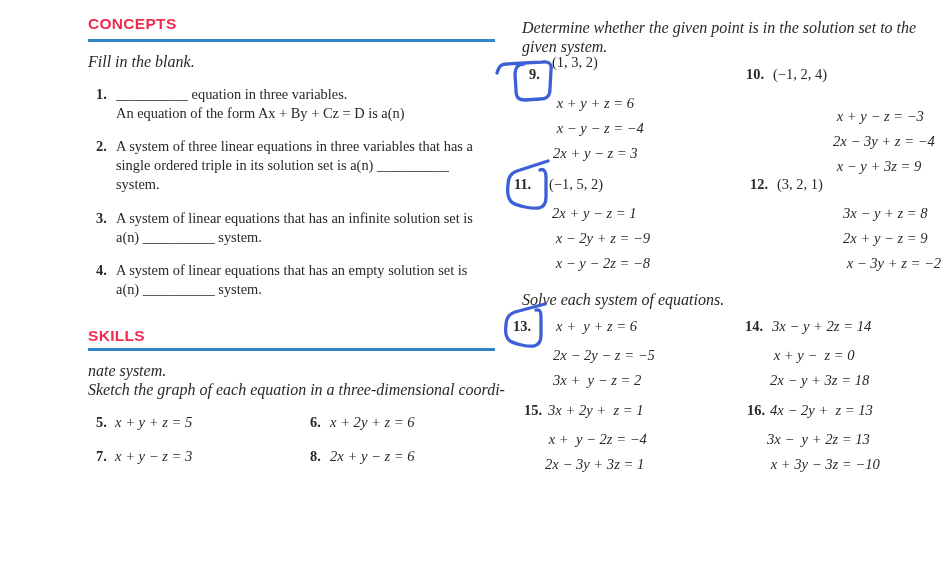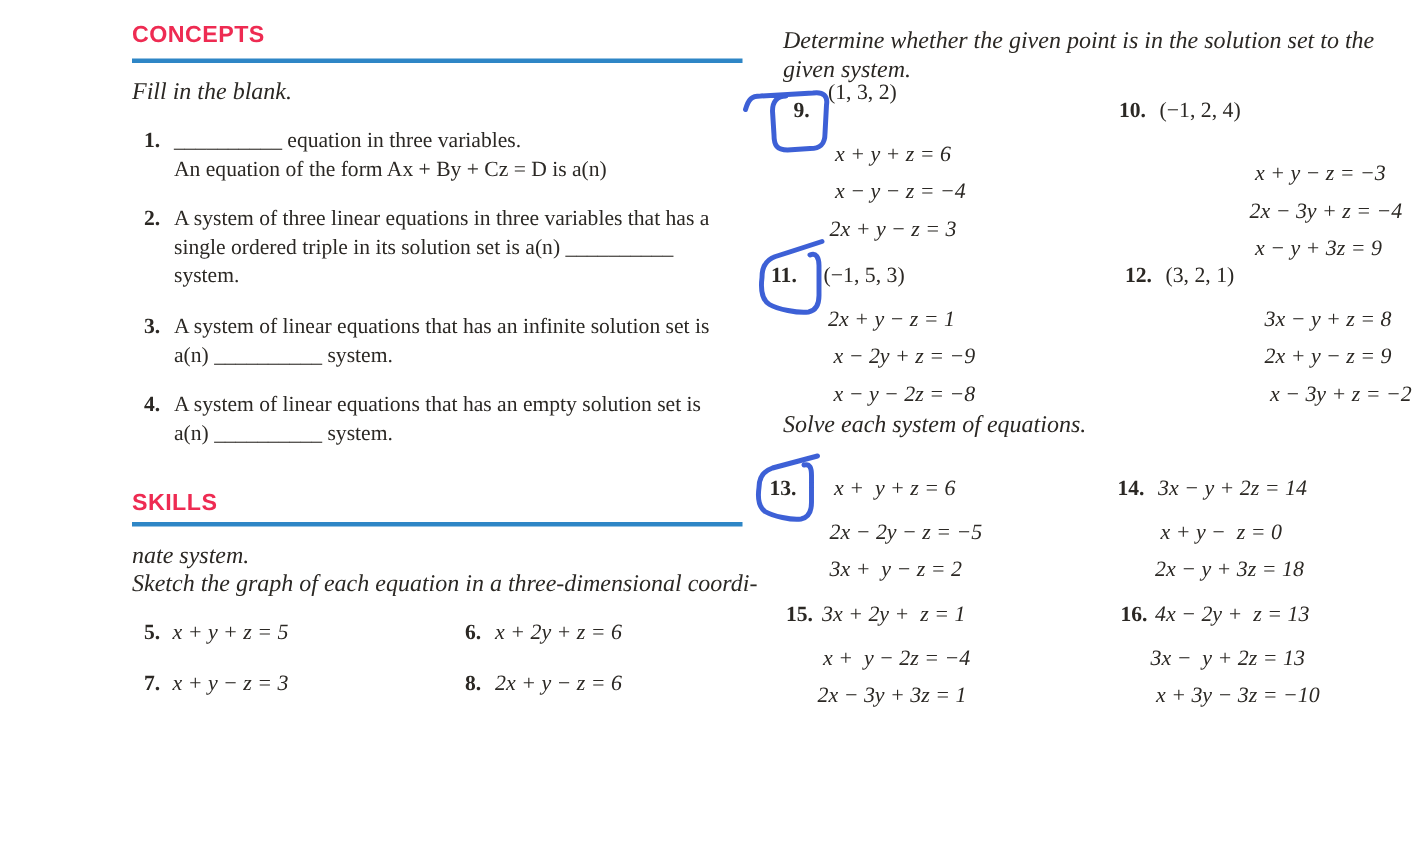--- a/index.html
+++ b/index.html
@@ -115,36 +115,36 @@
 
   <span class="abs pnum" style="left:746px;top:66px">10.</span>
   <span class="abs point" style="left:773px;top:66px">(−1, 2, 4)</span>
   <div class="abs eqblock" style="left:833px;top:104px">
     <div> x + y − z = −3</div>
     <div>2x − 3y + z = −4</div>
     <div> x − y + 3z = 9</div>
   </div>
 
   <span class="abs pnum" style="left:514px;top:176px">11.</span>
-  <span class="abs point" style="left:549px;top:176px">(−1, 5, 3)</span>
+  <span class="abs point" style="left:549px;top:176px">(−1, 5, 2)</span>
   <div class="abs eqblock" style="left:552px;top:201px">
     <div>2x + y − z = 1</div>
     <div> x − 2y + z = −9</div>
     <div> x − y − 2z = −8</div>
   </div>
 
   <span class="abs pnum" style="left:750px;top:176px">12.</span>
   <span class="abs point" style="left:777px;top:176px">(3, 2, 1)</span>
   <div class="abs eqblock" style="left:843px;top:201px">
     <div>3x − y + z = 8</div>
     <div>2x + y − z = 9</div>
     <div> x − 3y + z = −2</div>
   </div>
 
-  <div class="abs instr" style="left:522px;top:274px">Solve each system of equations.</div>
+  <div class="abs instr" style="left:522px;top:290px">Solve each system of equations.</div>
 
   <span class="abs pnum" style="left:513px;top:318px">13.</span>
   <span class="abs eq" style="left:556px;top:318px">x +  y + z = 6</span>
   <div class="abs eqblock" style="left:553px;top:343px">
     <div>2x − 2y − z = −5</div>
     <div>3x +  y − z = 2</div>
   </div>
 
   <span class="abs pnum" style="left:745px;top:318px">14.</span>
   <span class="abs eq" style="left:772px;top:318px">3x − y + 2z = 14</span>

